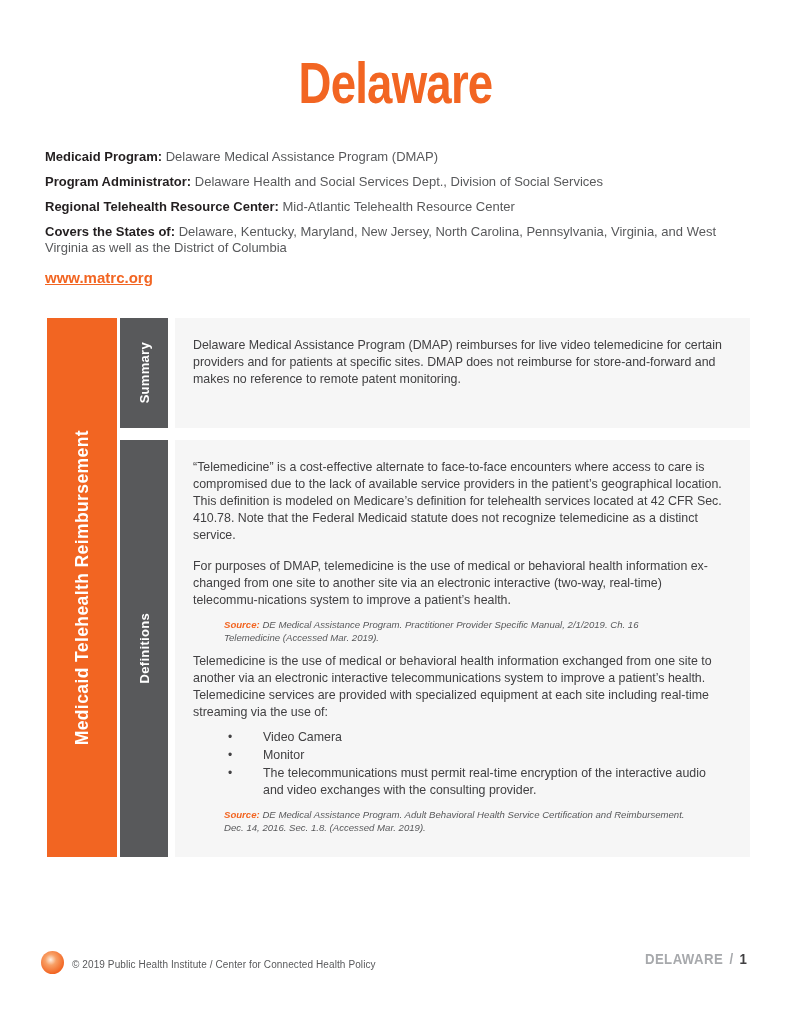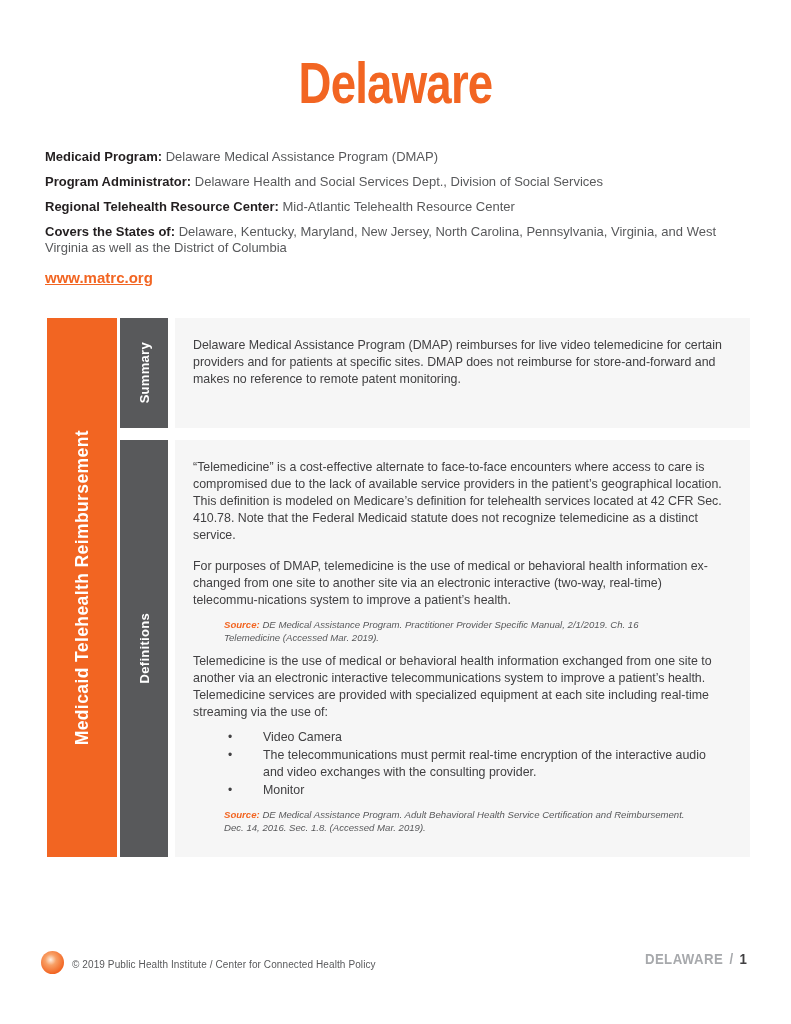--- a/index.html
+++ b/index.html
@@ -144,22 +144,22 @@
         <div class="cell">
           <p class="body-par">“Telemedicine” is a cost-effective alternate to face-to-face encounters where access to care is compromised due to the lack of available service providers in the patient’s geographical location. This definition is modeled on Medicare’s definition for telehealth services located at 42 CFR Sec. 410.78.  Note that the Federal Medicaid statute does not recognize telemedicine as a distinct service.</p>
           <p class="body-par tight">For purposes of DMAP, telemedicine is the use of medical or behavioral health information ex-changed from one site to another site via an electronic interactive (two-way, real-time) telecommu-nications system to improve a patient’s health.</p>
           <p class="src">
             <span class="src-label">Source:</span>
             <span>DE Medical Assistance Program.  Practitioner Provider Specific Manual, 2/1/2019. Ch. 16 Telemedicine (Accessed Mar. 2019).</span>
           </p>
           <p class="body-par tight">Telemedicine is the use of medical or behavioral health information exchanged from one site to another via an electronic interactive telecommunications system to improve a patient’s health. Telemedicine services are provided with specialized equipment at each site including real-time streaming via the use of:</p>
           <ul>
             <li>Video Camera</li>
+            <li>Monitor</li>
             <li>The telecommunications must permit real-time encryption of the interactive audio and video exchanges with the consulting provider.</li>
-            <li>Monitor</li>
           </ul>
           <p class="src">
             <span class="src-label">Source:</span>
             <span>DE Medical Assistance Program. Adult Behavioral Health Service Certification and Reimbursement.  Dec. 14, 2016.  Sec. 1.8. (Accessed Mar. 2019).</span>
           </p>
         </div>
       </div>
 
     </div>
   </div>

